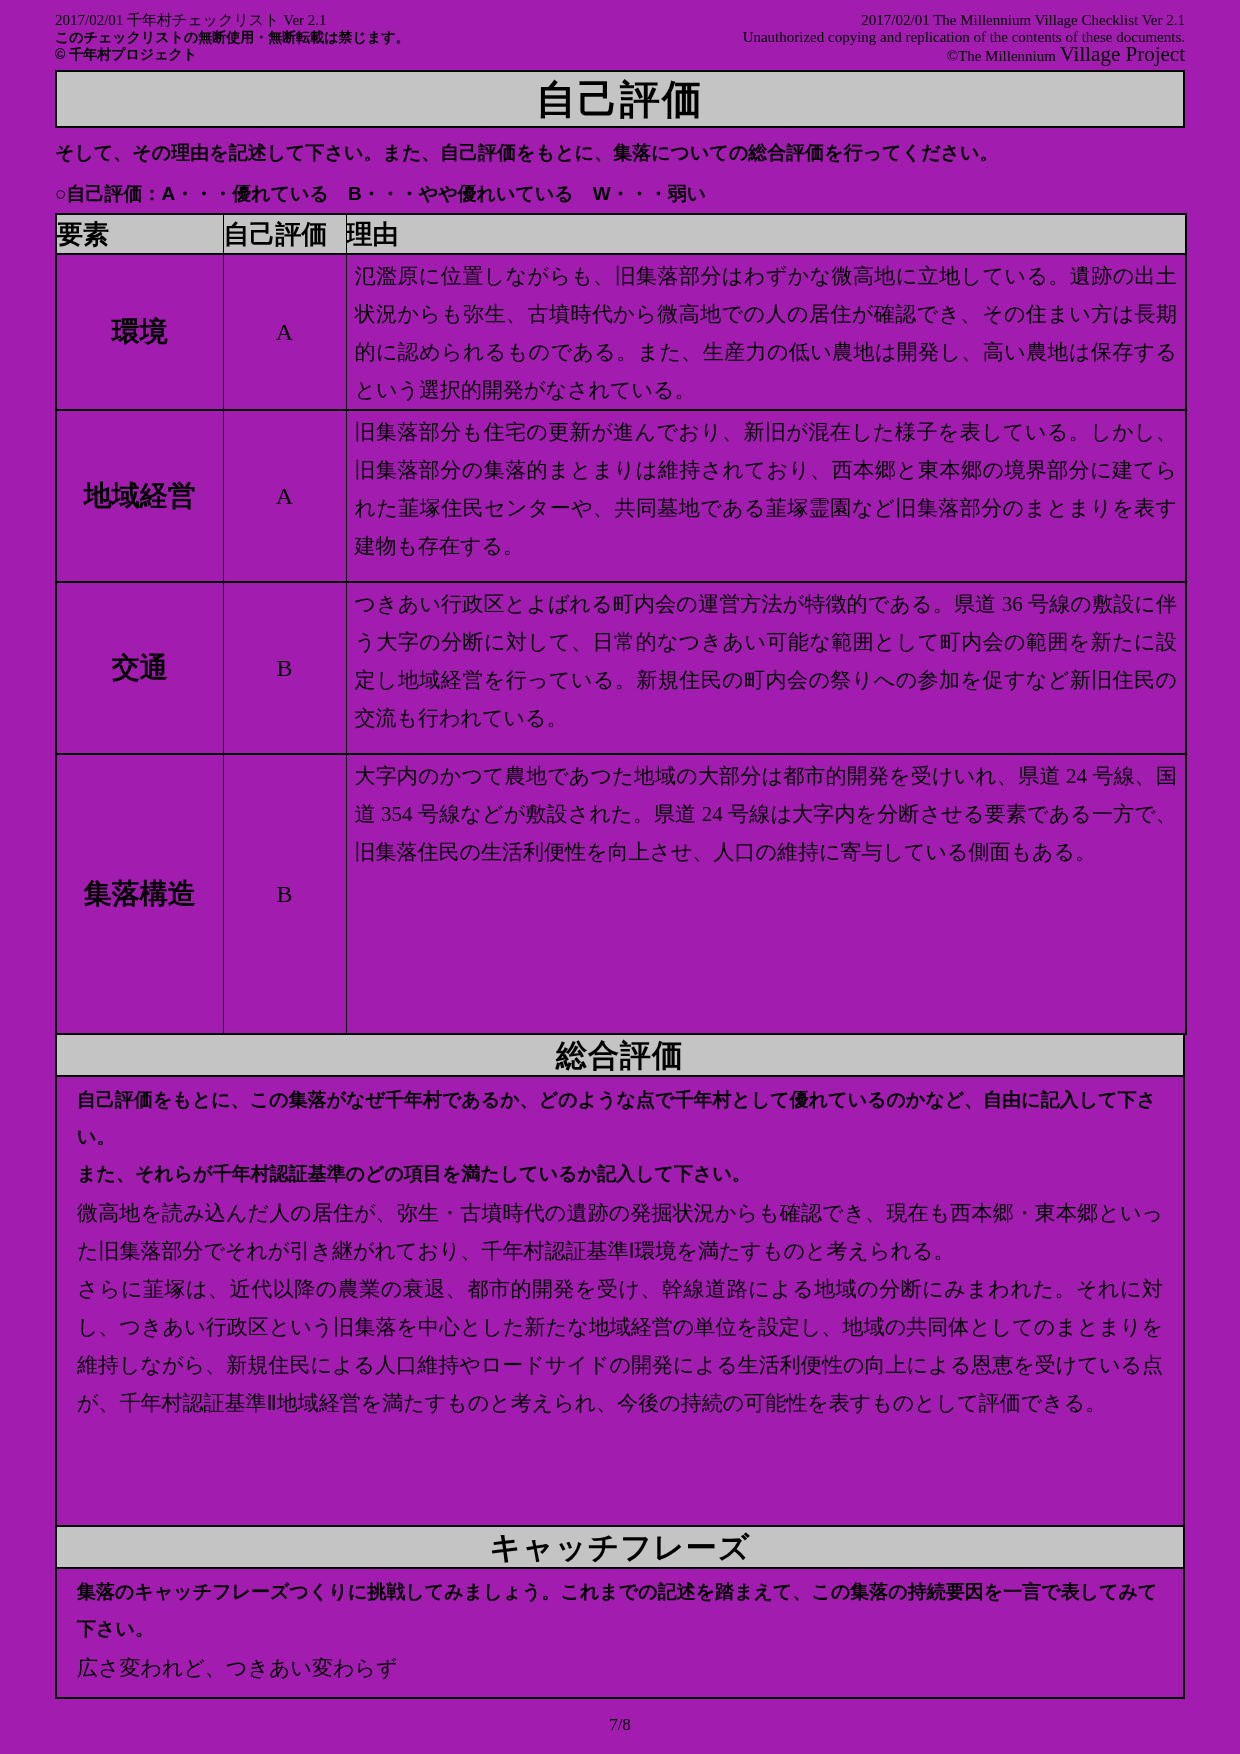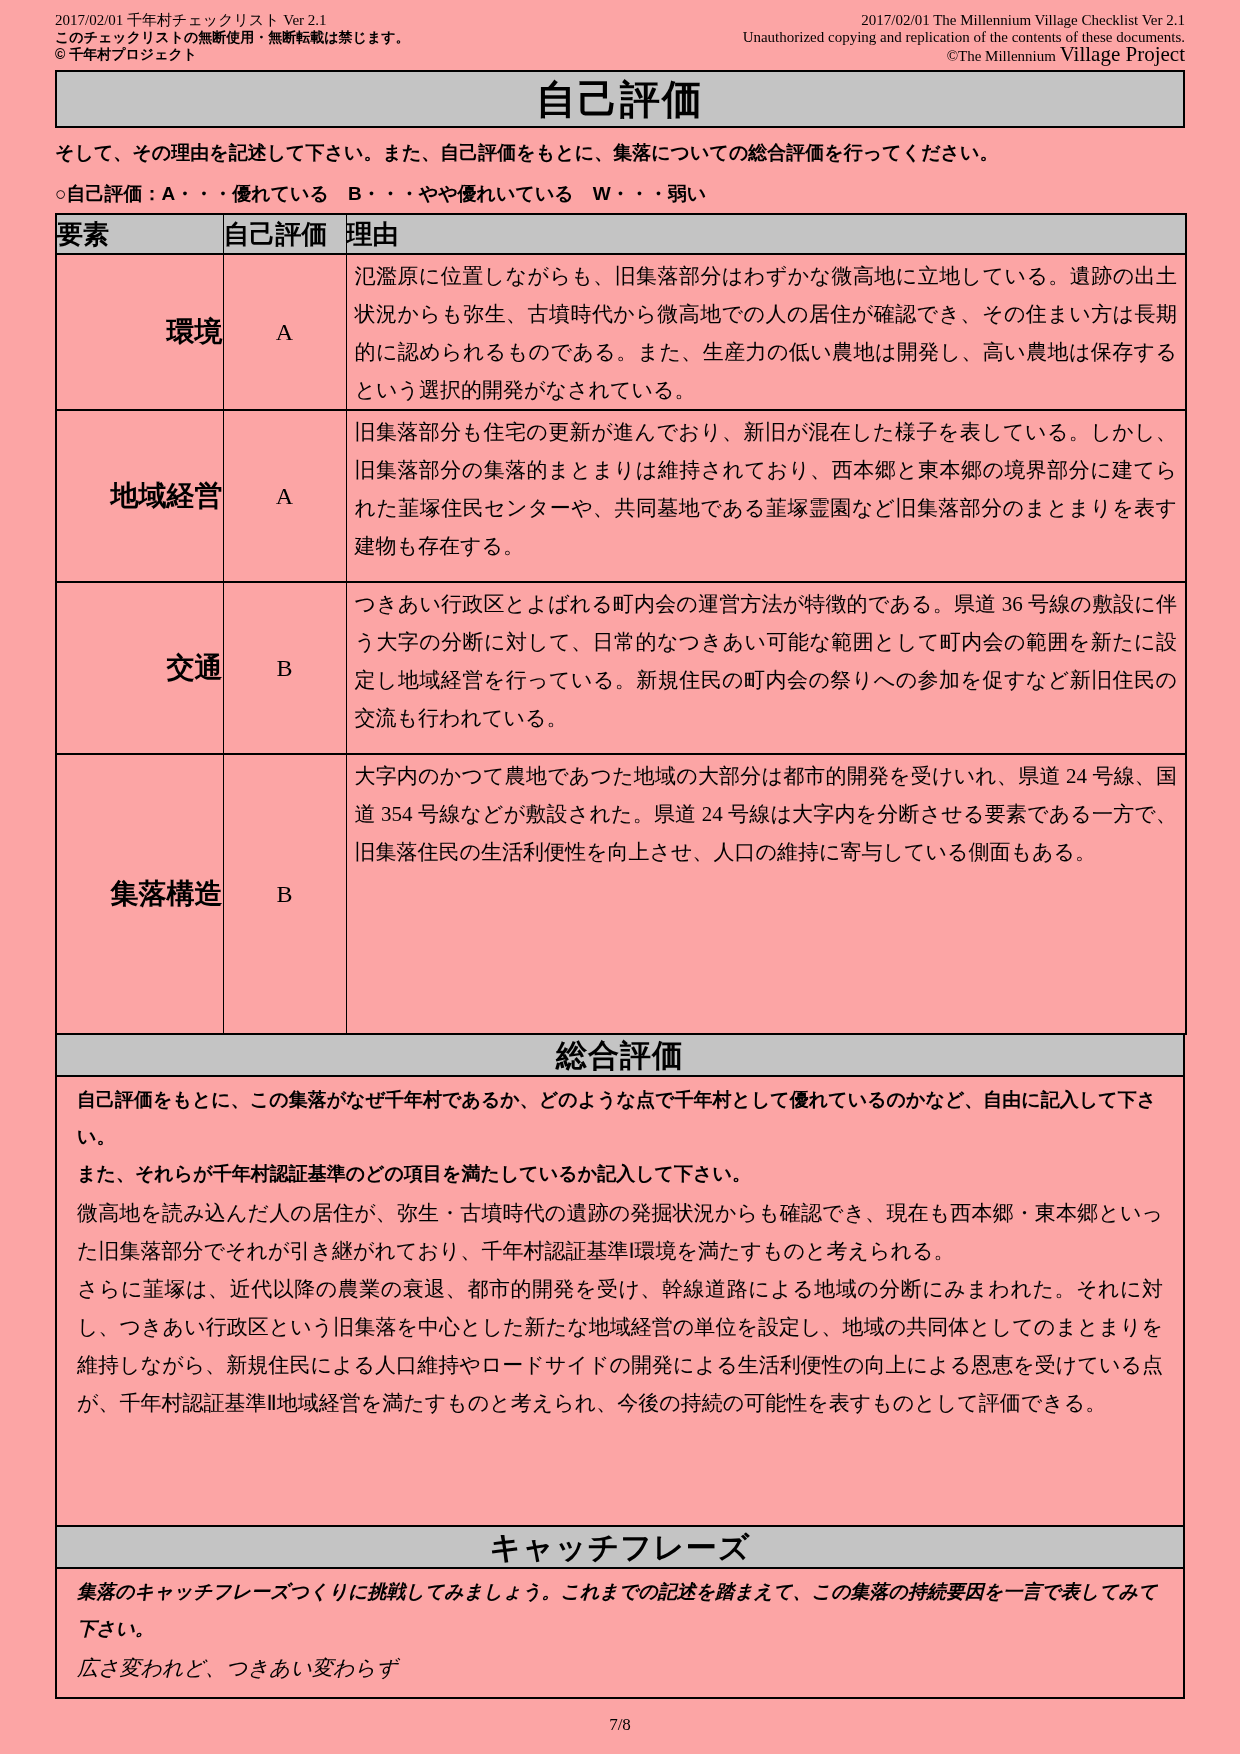--- a/index.html
+++ b/index.html
@@ -1,21 +1,21 @@
 <!DOCTYPE html>
 <html><head>
 <meta charset="utf-8">
 <style>
   * { margin: 0; padding: 0; box-sizing: border-box; }
   html, body { background: #e9e9e9; }
   .page {
     position: relative;
     width: 1240px; height: 1754px;
     margin: 0 auto;
-    background: #fca5a5;
+    background: #a21caf;
     padding: 12px 55px 0 55px;
     font-family: "Liberation Sans", sans-serif;
     color: #000;
   }
   
   .top-header { display: flex; justify-content: space-between; align-items: flex-start; }
   .hdr-left { font-family: "Liberation Serif", serif; font-size: 15px; line-height: 17px; }
   .hdr-left .l2, .hdr-left .l3 { font-family: "Liberation Sans", sans-serif; font-weight: bold; font-size: 14px; }
   .hdr-right { text-align: right; font-family: "Liberation Serif", serif; font-size: 15px; line-height: 17px; }
   .hdr-right .brand { font-size: 21px; }
@@ -36,21 +36,21 @@
   table.eval th, table.eval td {
     border-left: 1px solid #000; border-right: 1px solid #000;
     border-top: 2px solid #000; border-bottom: 2px solid #000;
   }
   table.eval { border: 2px solid #000; }
   col.c1 { width: 167px; } col.c2 { width: 123px; } col.c3 { width: 840px; }
   table.eval th {
     background: #c4c4c4; height: 40px;
     font-size: 26px; font-weight: bold; text-align: left;
   }
-  td.el { text-align: right; vertical-align: middle; font-weight: bold; font-size: 28px; }
+  td.el { text-align: center; vertical-align: middle; font-weight: bold; font-size: 28px; }
   td.gr { text-align: center; vertical-align: middle; font-family: "Liberation Serif", serif; font-size: 24px; }
   td.rs {
     vertical-align: top; text-align: justify;
     font-family: "Liberation Serif", serif;
     font-size: 21px; line-height: 38px;
     padding: 2px 8px 0 8px;
   }
   tr.r1 td { height: 140px; }
   tr.r2 td { height: 172px; }
   tr.r3 td { height: 172px; }
@@ -64,21 +64,21 @@
     text-align: center;
     font-weight: bold; font-size: 31px;
     letter-spacing: 1px;
   }
   .section-box {
     margin-top: -2px;
     border: 2px solid #000;
     padding: 4px 20px;
   }
   .overall-box { height: 452px; }
-  .catch-box { height: 132px; font-style: italic; }
+  .catch-box { height: 132px; }
   .instr { font-weight: bold; font-size: 19px; line-height: 37px; }
   .freeform {
     font-family: "Liberation Serif", serif;
     font-size: 21px; line-height: 38px;
     text-align: justify;
     white-space: pre-line;
     margin-top: 2px;
   }
   .footer { margin-top: 16px; text-align: center; font-family: "Liberation Serif", serif; font-size: 17px; }
 </style>

